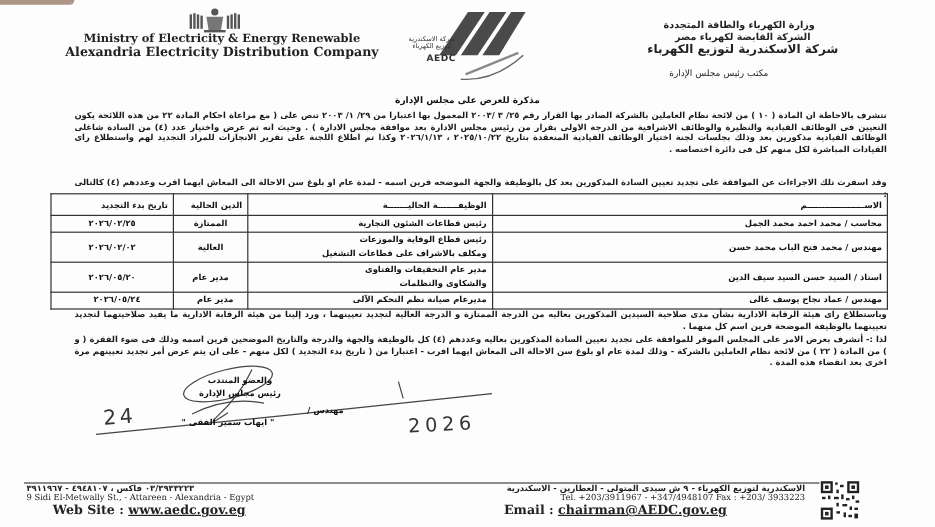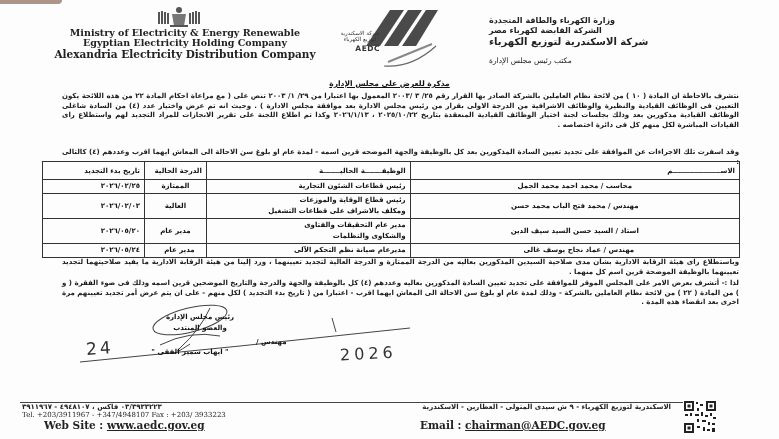--- a/index.html
+++ b/index.html
@@ -14,42 +14,42 @@
   .hdr-en .l1 { font-size: 9.5px; font-weight: bold; line-height: 10px; }
   .hdr-en .l2 { font-size: 9.5px; font-weight: bold; line-height: 10px; }
   .hdr-en .l3 { font-size: 10.5px; font-weight: bold; line-height: 12px; }
 
   .eagle { position: absolute; left: 154px; top: 6px; width: 50px; height: 22px; }
 
   .logo { position: absolute; left: 332px; top: 6px; width: 110px; height: 64px; }
   .logo-text { position: absolute; left: 334px; top: 30px; width: 52px; text-align: center; font-size: 5.5px; line-height: 6px; color: #333; direction: rtl; }
   .logo-abbr { position: absolute; left: 340px; top: 44px; width: 40px; text-align: right; font-size: 7.5px; font-weight: bold; color: #333; letter-spacing: .5px; }
 
-  .hdr-ar { position: absolute; right: 30px; top: 16px; width: 260px; direction: rtl; text-align: left; color: #222; }
+  .hdr-ar { position: absolute; right: 30px; top: 16px; width: 260px; direction: rtl; text-align: center; color: #222; }
   .hdr-ar .l1 { font-size: 8px; font-weight: bold; line-height: 10px; margin-right: 6px; }
   .hdr-ar .l2 { font-size: 8px; font-weight: bold; line-height: 10px; }
   .hdr-ar .l3 { font-size: 10px; font-weight: bold; line-height: 12px; }
   .hdr-ar .l4 { font-size: 7.5px; line-height: 10px; margin-top: 8px; margin-right: 40px; }
 
   .title { position: absolute; left: 0; width: 779px; top: 79px; text-align: center; direction: rtl; font-size: 7.5px; font-weight: bold; }
-  .title span { text-decoration: underline; }
+  .title span { }
 
   .para { position: absolute; direction: rtl; text-align: justify; font-size: 7px; line-height: 9.6px; font-weight: bold; color: #1a1a1a; }
   .p1 { left: 62px; right: 40px; top: 92px; }
   .p2 { left: 62px; right: 40px; top: 148px; }
 
   
   .tbl { position: absolute; left: 42px; top: 161px; width: 698px; border-collapse: collapse; direction: rtl; font-size: 7px; font-weight: bold; }
   .tbl td, .tbl th { border: 1px solid #333; padding: 1px 4px; vertical-align: middle; }
   .tbl th { font-weight: bold; text-align: right; height: 18px; line-height: 8px; }
   .tbl td { line-height: 11px; }
-  .c-name { width: 330px; text-align: center; }
+  .c-name { width: 330px; text-align: right; }
   .c-job { width: 204px; text-align: right; }
   .c-grade { width: 62px; text-align: center; }
-  .c-date { width: 102px; text-align: right; direction: ltr; }
+  .c-date { width: 102px; text-align: center; direction: ltr; }
   .tbl tr.r1 td { height: 11px; }
   .tbl tr.r2 td { height: 25px; }
   .tbl tr.r3 td { height: 24px; }
   .tbl tr.r4 td { height: 11px; padding-left: 12px; }
 
   .p3 { left: 62px; right: 40px; top: 258px; }
   .p4 { left: 62px; right: 40px; top: 279px; }
 
   
   .sig-block { position: absolute; left: 110px; top: 312px; width: 180px; direction: rtl; text-align: center; font-size: 7px; font-weight: bold; line-height: 11px; }
@@ -87,21 +87,20 @@
         <rect x="41" y="5" width="2" height="13"></rect>
         <rect x="44" y="6" width="2" height="12"></rect>
       <circle cx="25" cy="4" r="3"></circle>
       <path d="M18 8 L32 8 L30 20 L20 20 Z" fill="#777"></path>
       <rect x="16" y="19" width="18" height="2"></rect>
     </g>
   </svg>
 
   <div class="hdr-en">
     <div class="l1">Ministry of Electricity &amp; Energy Renewable</div>
-    <div class="l2">Egyptian Electricity Holding Company</div>
     <div class="l3">Alexandria Electricity Distribution Company</div>
   </div>
 
   <svg class="logo" viewBox="0 0 110 64">
     <g fill="#4a4a4a">
       <polygon points="58,4 72,4 48,40 34,40"></polygon>
       <polygon points="76,4 90,4 66,40 52,40"></polygon>
       <polygon points="94,4 106,4 84,40 70,40"></polygon>
     </g>
     <path d="M52 60 Q80 62 104 40" stroke="#666" stroke-width="1.2" fill="none"></path>
@@ -120,21 +119,21 @@
   <div class="title"><span>مذكرة للعرض على مجلس الإدارة</span></div>
 
   <p class="para p1">نتشرف بالاحاطة ان المادة ( ١٠ ) من لائحة نظام العاملين بالشركة الصادر بها القرار رقم ٢٥/ ٣ /٢٠٠٣ المعمول بها اعتبارا من ٢٩/ ١/ ٢٠٠٣ تنص على ( مع مراعاة احكام المادة ٢٢ من هذه اللائحة يكون التعيين فى الوظائف القيادية والنظيرة والوظائف الاشرافية من الدرجة الاولى بقرار من رئيس مجلس الادارة بعد موافقة مجلس الادارة ) . وحيث انه تم عرض واختيار عدد (٤) من السادة شاغلى الوظائف القيادية مذكورين بعد وذلك بجلسات لجنة اختيار الوظائف القيادية المنعقدة بتاريخ ٢٠٢٥/١٠/٢٢ ، ٢٠٢٦/١/١٣ وكذا تم اطلاع اللجنة على تقرير الانجازات للمراد التجديد لهم واستطلاع راى القيادات المباشرة لكل منهم كل فى دائرة اختصاصه .</p>
   <p class="para p2">وقد اسفرت تلك الاجراءات عن الموافقة على تجديد تعيين السادة المذكورين بعد كل بالوظيفة والجهة الموضحه قرين اسمه - لمدة عام او بلوغ سن الاحالة الى المعاش ايهما اقرب وعددهم (٤) كالتالى :</p>
 
   <table class="tbl">
     <tbody>
         <tr>
       <th class="c-name">الاســــــــــــــــــــم</th>
       <th class="c-job">الوظيفـــــــة الحاليـــــــة</th>
-      <th class="c-grade">الدرجة الحالية</th>
+      <th class="c-grade">الدين الحالية</th>
       <th class="c-date">تاريخ بدء التجديد</th>
     </tr>
     <tr class="r1">
       <td class="c-name">محاسب / محمد احمد محمد الجمل</td>
       <td class="c-job">
             <div>رئيس قطاعات الشئون التجارية</div>
           </td>
       <td class="c-grade">الممتازة</td>
       <td class="c-date">٢٠٢٦/٠٢/٢٥</td>
     </tr>
@@ -174,32 +173,33 @@
     <g fill="none" stroke="#444" stroke-width="1">
       <ellipse cx="150" cy="20" rx="38" ry="12" transform="rotate(-14 150 20)"></ellipse>
       <path d="M170 8 Q160 30 140 48 Q132 56 150 44"></path>
       <path d="M120 45 Q150 30 180 36"></path>
       <path d="M40 62 L200 46"></path>
       <path d="M200 46 L370 28"></path>
       <path d="M292 18 L296 32"></path>
     </g>
   </svg>
   <div class="sig-block">
+    <div>والعضو المنتدب</div>
     <div>رئيس مجلس الإدارة</div>
-    <div>والعضو المنتدب</div>
   </div>
   <div class="sig-eng">مهندس /</div>
   <div class="sig-name">" ايهاب سمير الفقى "</div>
   <div class="hw hw-day">24</div>
   <div class="hw hw-year">2026</div>
 
   <div class="footer-rule"></div>
   <div class="footer-ar">الاسكندرية لتوزيع الكهرباء - ٩ ش سيدى المتولى - العطارين - الاسكندرية</div>
   <div class="footer-ar-phones">٠٣/٣٩٣٣٢٢٣ فاكس ، ٤٩٤٨١٠٧ - ٣٩١١٩٦٧</div>
   <div class="footer-addr">
+    <span>9 Sidi El-Metwally St., - Attareen - Alexandria - Egypt</span>
     <span>Tel. +203/3911967 - +347/4948107   Fax : +203/ 3933223</span>
   </div>
   <div class="footer-web">
     <span>Web Site :</span>
     <span class="u">www.aedc.gov.eg</span>
   </div>
   <div class="footer-mail">
     <span>Email :</span>
     <span class="u">chairman@AEDC.gov.eg</span>
   </div>

